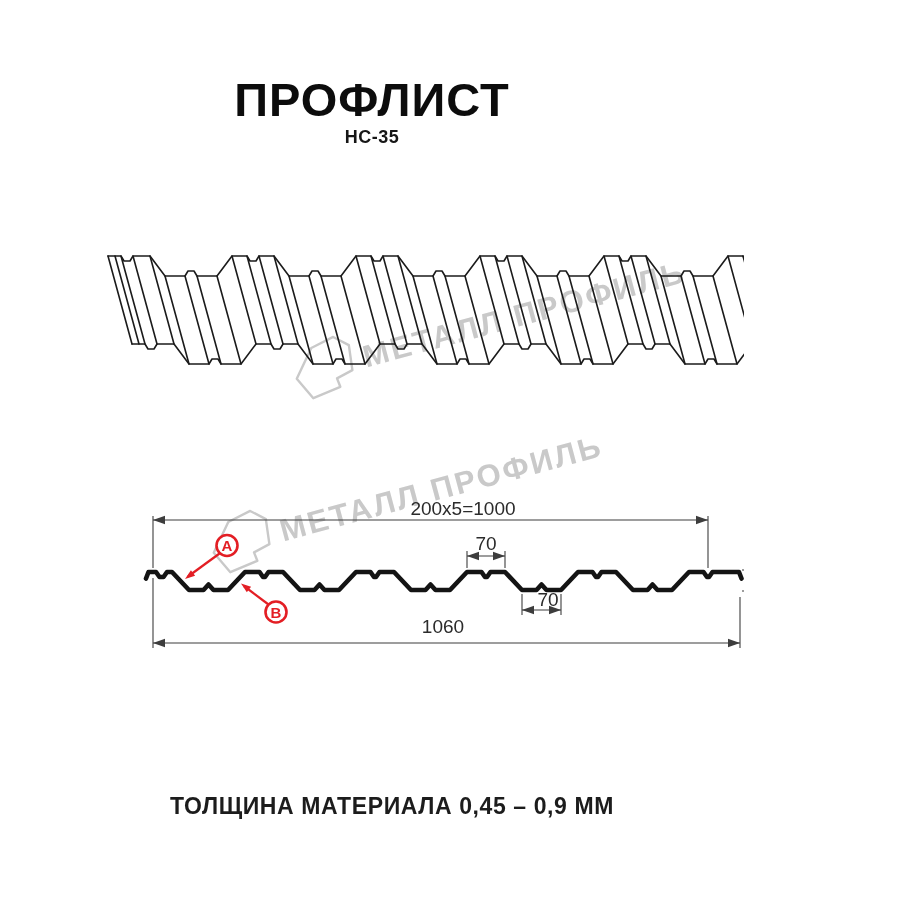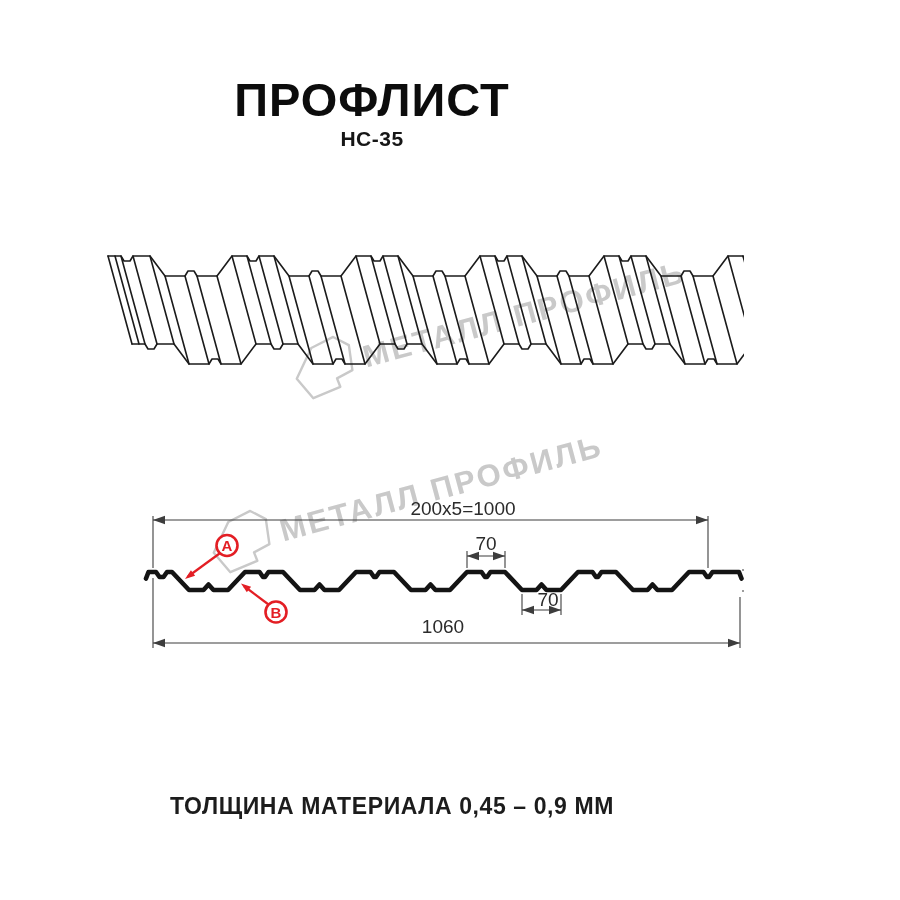--- a/index.html
+++ b/index.html
@@ -1,21 +1,21 @@
 <!DOCTYPE html>
 <html><head>
 <meta charset="utf-8">
 <style>
   html,body{margin:0;padding:0;background:#fff;}
   .canvas{position:relative;width:744px;height:900px;background:#ffffff;overflow:hidden;
           font-family:"Liberation Sans", sans-serif;}
   .page-title{position:absolute;left:0;right:0;top:72px;text-align:center;
               font-size:47px;font-weight:800;letter-spacing:1px;color:#0c0c0c;}
   .page-subtitle{position:absolute;left:0;right:0;top:127px;text-align:center;
-              font-size:21px;font-weight:600;letter-spacing:0.5px;color:#161616;}
+              font-size:18px;font-weight:600;letter-spacing:0.5px;color:#161616;}
   .footer-note{position:absolute;left:0;right:0;top:793px;text-align:center;
               font-size:23px;font-weight:600;letter-spacing:0.6px;color:#1c1c1c;padding-left:40px;}
   svg.drawing{position:absolute;left:0;top:0;}
   .dim-t{font-family:"Liberation Sans", sans-serif;font-size:19px;fill:#2b2b2b;text-anchor:middle;}
   .red-t{font-family:"Liberation Sans", sans-serif;font-size:15px;font-weight:bold;text-anchor:middle;}
   .wm-text{font-family:"Liberation Sans", sans-serif;font-size:31px;font-weight:bold;letter-spacing:2.5px;}
 </style>
 </head>
 <body>
 

